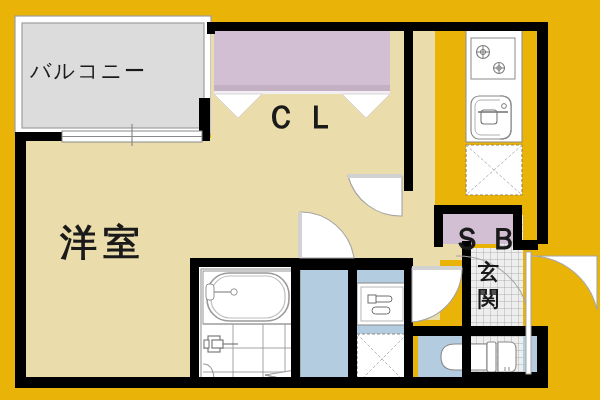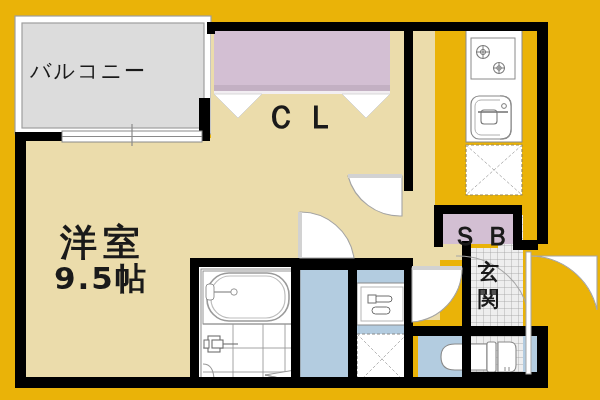--- a/index.html
+++ b/index.html
@@ -55,21 +55,21 @@
   .lbl-room2 {
     left: 54px;
     top: 258px;
     font-size: 31px;
     letter-spacing: 2px;
     font-weight: 600;
   }
   .lbl-sb {
     left: 452px;
     top: 219px;
-    font-size: 26px;
+    font-size: 30px;
     letter-spacing: 7px;
     font-weight: 600;
   }
   .lbl-genkan {
     left: 478px;
     top: 259px;
     font-size: 21px;
     font-weight: 600;
     line-height: 27px;
   }
@@ -293,21 +293,20 @@
       <path d="M456 336 L414 336 L414 378 A42 42 0 0 0 456 336 Z" fill="#ffffff" stroke="#a5a5a5" stroke-width="1.1" opacity="0"></path>
     </g>
   </svg>
 
   <div class="label lbl-balcony">バルコニー</div>
 
   <div class="label lbl-cl">ＣＬ</div>
 
   <div class="label lbl-room">洋室</div>
 
-  <div class="label lbl-room2">9.5帖</div>
 
   <div class="label lbl-sb">ＳＢ</div>
 
   <div class="label lbl-genkan">
     <div>玄</div>
     <div>関</div>
   </div>
 
 </div>
 

